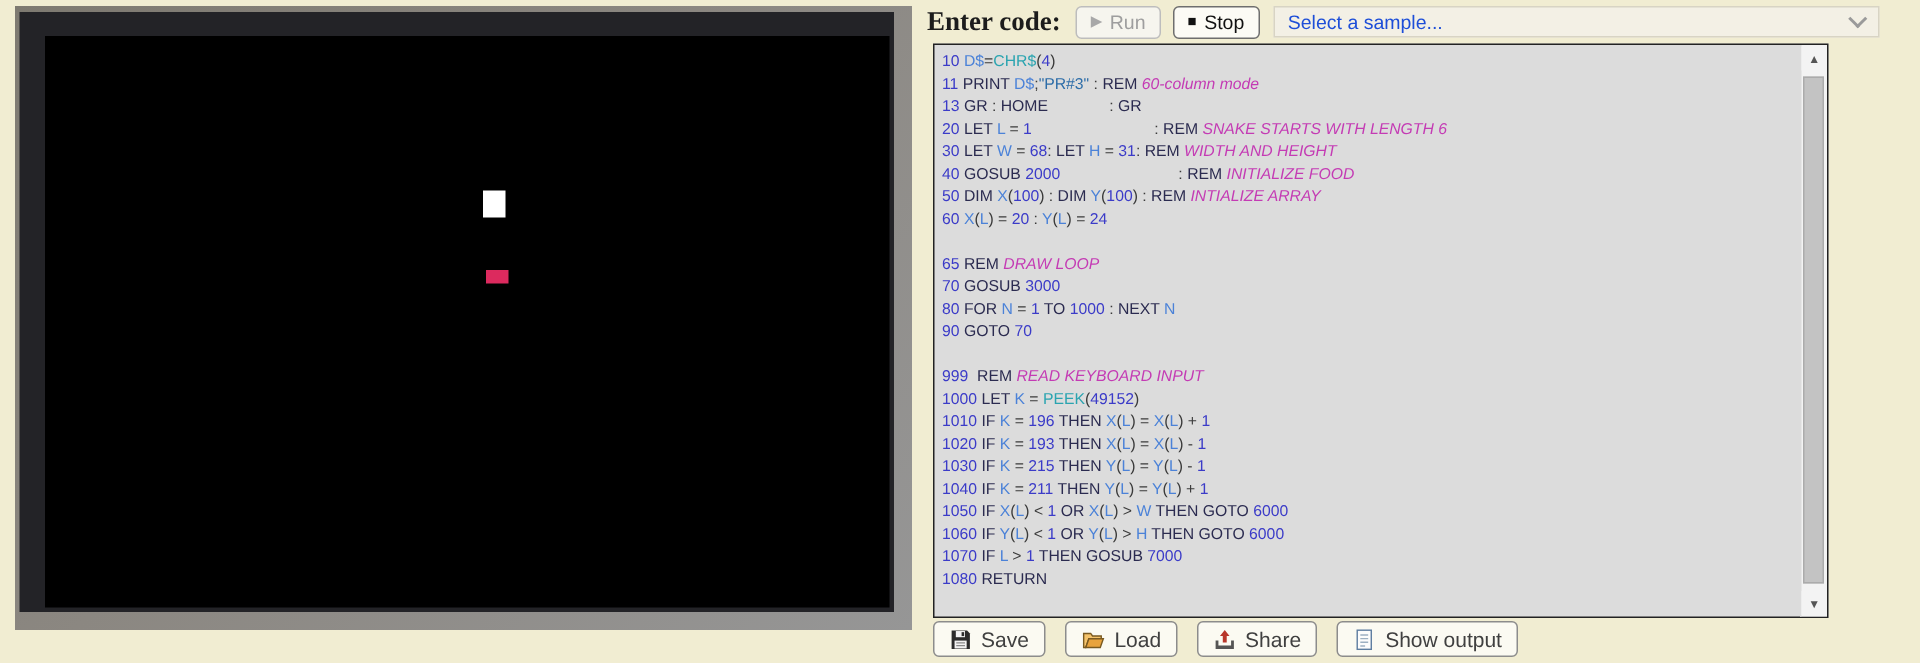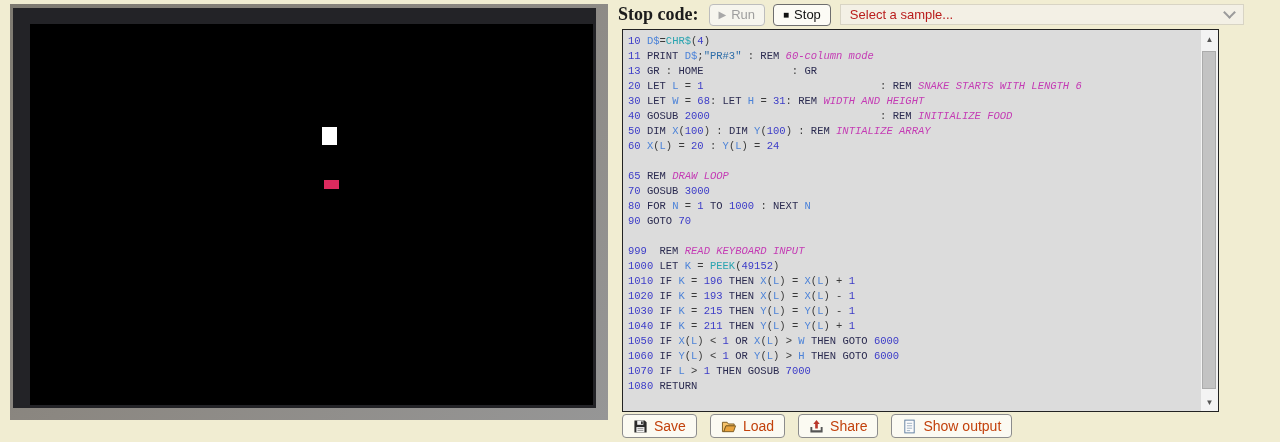--- a/index.html
+++ b/index.html
@@ -38,37 +38,37 @@
   }
   .tb-btn .glyph{font-size:10px;line-height:1;}
   .btn-run{border:1px solid #bdbdbd;color:#9e9e9e;background:#f6f5ee;margin-right:8px;}
   .btn-run .glyph{color:#a8a8a8;}
   .btn-stop{border:1px solid #6e6e6e;color:#111;}
   .btn-stop .glyph{color:#111;}
   .sample-select{
     margin-left:9px;width:404px;height:21px;box-sizing:border-box;
     background:#f3f0e5;border:1px solid #d8d4c4;
     display:flex;align-items:center;padding:0 9px;
-    font-size:13px;color:#b91c1c;cursor:pointer;
+    font-size:13px;color:#1d4ed8;cursor:pointer;
   }
   .chev{
     width:7px;height:7px;margin-left:auto;margin-top:-4px;
     border-right:2px solid #9a9a9a;border-bottom:2px solid #9a9a9a;
     transform:rotate(45deg);
   }
   
   .editor{
     position:absolute;left:622px;top:29px;width:597px;height:383px;
     box-sizing:border-box;background:var(--editor_bg);
     border:1px solid #222;
   }
   .code-area{
     position:absolute;left:0;top:0;right:17px;bottom:0;overflow:hidden;
     padding:4px 0 0 5px;
-    font-family:Liberation Mono, monospace;
+    font-family:Liberation Sans, sans-serif;
     font-size:10.5px;line-height:15px;
   }
   .cl{height:15px;white-space:pre;}
   .n{color:var(--num);}
   .k{color:var(--kw);}
   .v{color:var(--var);}
   .f{color:var(--fn);}
   .s{color:var(--str);}
   .c{color:var(--com);font-style:italic;}
   .p{color:var(--punct);}
@@ -88,38 +88,38 @@
     background:#c3c3c3;border:1px solid #ababab;cursor:grab;
   }
   
   .actions{
     position:absolute;left:622px;top:414px;display:flex;gap:13px;align-items:center;
   }
   .act-btn{
     display:inline-flex;align-items:center;gap:6px;
     height:24px;box-sizing:border-box;padding:2px 10px;
     background:#fbfaf2;border:1px solid #8c8c8c;border-radius:4px;
-    font-size:14px;color:#c2410c;cursor:pointer;white-space:nowrap;
+    font-size:14px;color:#404040;cursor:pointer;white-space:nowrap;
   }
   .act-btn svg{display:block;}
 </style>
 </head>
 <body>
 
 <div class="screen-outer">
   <div class="screen-mid">
     <div class="screen">
         <div class="px" style="left: 292px; top: 103px; width: 15px; height: 18px; background: rgb(255, 255, 255);"></div>
         <div class="px" style="left: 294px; top: 156px; width: 15px; height: 9px; background: rgb(220, 42, 94);"></div>
       </div>
   </div>
 </div>
 
 <div class="toolbar">
-  <span class="enter-label">Stop code:</span>
+  <span class="enter-label">Enter code:</span>
   <span class="tb-btn btn-run">
     <span class="glyph">▶</span>
     <span>Run</span>
   </span>
   <span class="tb-btn btn-stop">
     <span class="glyph">■</span>
     <span>Stop</span>
   </span>
   <span class="sample-select">
     <span>Select a sample...</span>

